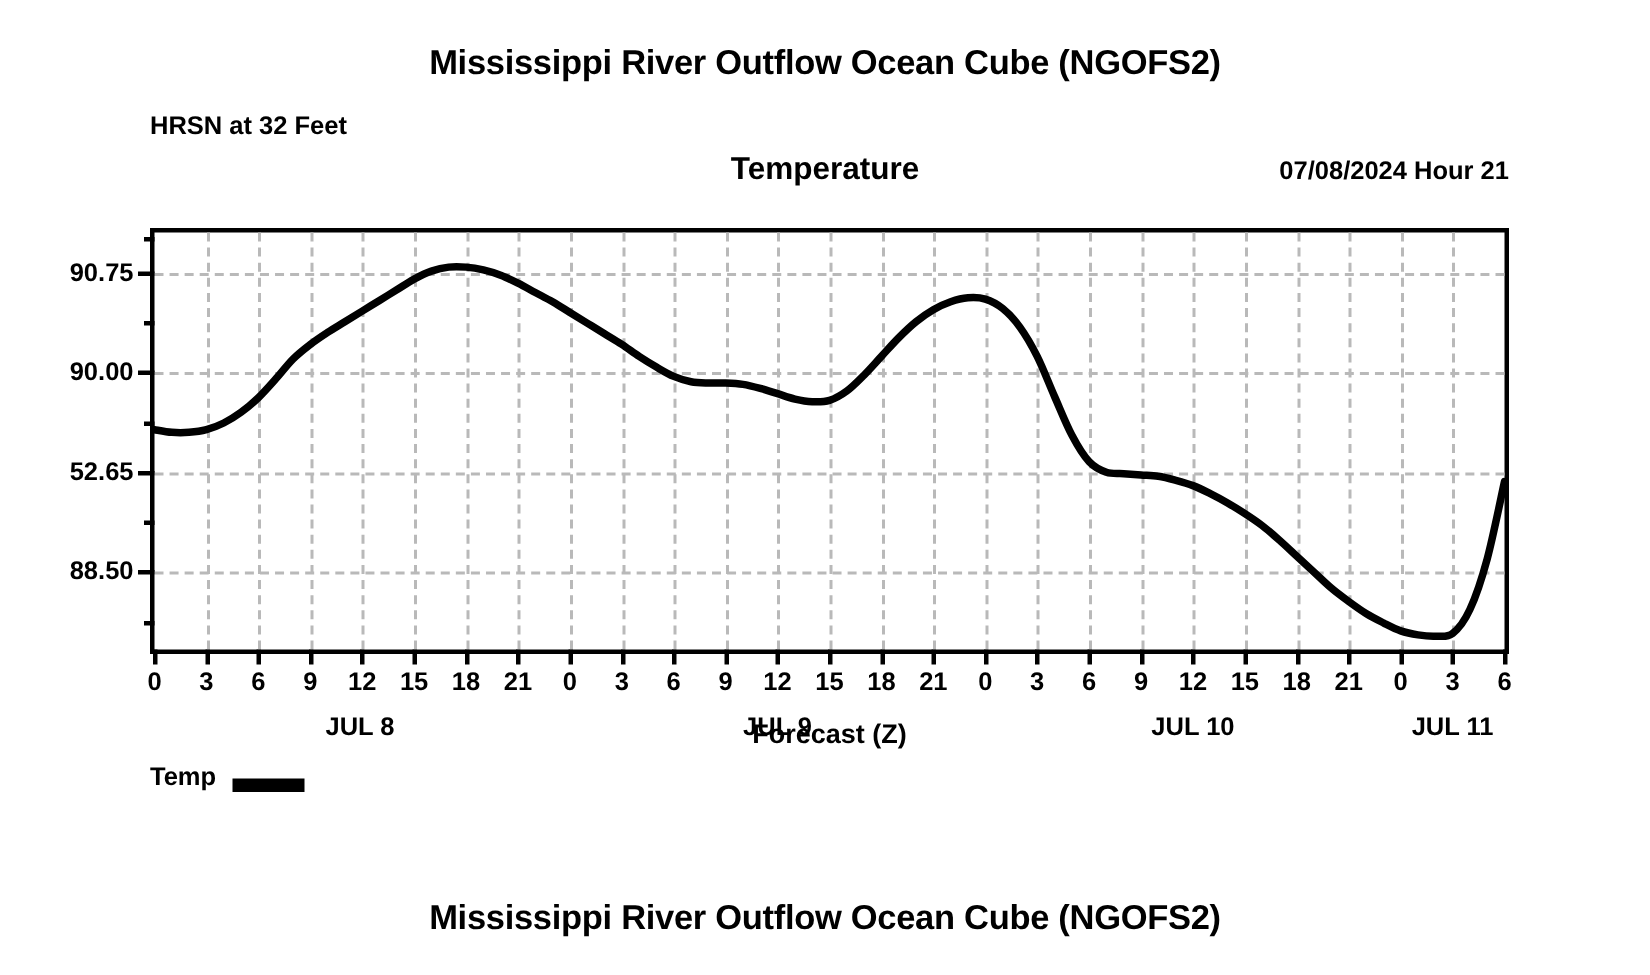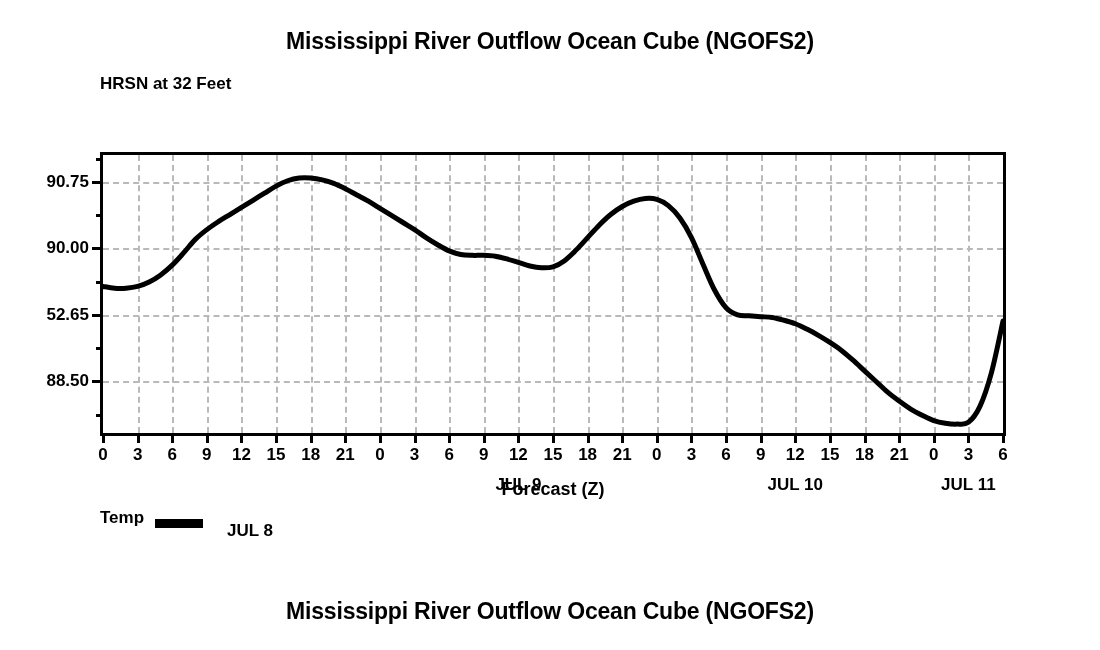--- a/index.html
+++ b/index.html
@@ -186,20 +186,22 @@
   }
 </style>
 </head>
 <body>
 
 <div id="page">
 
   <div class="abs title-top">Mississippi River Outflow Ocean Cube (NGOFS2)</div>
 
   <div class="abs hdr-depth">HRSN at 32 Feet</div>
+  <div class="abs hdr-var">Temperature</div>
+  <div class="abs hdr-date">07/08/2024 Hour 21</div>
 
   <div class="abs" id="plot-area">
     <div id="plot-inner">
 
       <div id="grid-layer">
           <div class="hgrid" style="top: 26.6454px;"></div>
           <div class="hgrid" style="top: 93.2588px;"></div>
           <div class="hgrid" style="top: 159.872px;"></div>
           <div class="hgrid" style="top: 226.486px;"></div>
           <div class="vgrid" style="left: 34.6154px;"></div>
@@ -291,21 +293,21 @@
           <div class="xtick" style="left: 761.538px;"></div>
           <div class="xtick-label" style="left: 761.538px;">18</div>
           <div class="xtick" style="left: 796.154px;"></div>
           <div class="xtick-label" style="left: 796.154px;">21</div>
           <div class="xtick" style="left: 830.769px;"></div>
           <div class="xtick-label" style="left: 830.769px;">0</div>
           <div class="xtick" style="left: 865.385px;"></div>
           <div class="xtick-label" style="left: 865.385px;">3</div>
           <div class="xtick" style="left: 900px;"></div>
           <div class="xtick-label" style="left: 900px;">6</div>
-          <div class="day-label" style="left: 147px; margin-top: 46px;">JUL 8</div>
+          <div class="day-label" style="left: 137px;">JUL 8</div>
           <div class="day-label" style="left: 415.385px;">JUL 9</div>
           <div class="day-label" style="left: 692.308px;">JUL 10</div>
           <div class="day-label" style="left: 865.385px;">JUL 11</div>
         </div>
 
       <svg id="curve-svg" viewBox="0 0 900 278" preserveAspectRatio="none">
         <path id="series-path" fill="none" stroke="#000000" stroke-width="5" stroke-linecap="round" stroke-linejoin="round" d="M 0.00 131.45 C 1.92 131.75, 7.69 132.93, 11.54 133.23 C 15.38 133.52, 19.23 133.52, 23.08 133.23 C 26.92 132.93, 30.77 132.49, 34.62 131.45 C 38.46 130.41, 42.31 128.93, 46.15 127.01 C 50.00 125.09, 53.85 122.72, 57.69 119.90 C 61.54 117.09, 65.38 113.83, 69.23 110.13 C 73.08 106.43, 76.92 101.99, 80.77 97.70 C 84.62 93.41, 88.46 88.23, 92.31 84.38 C 96.15 80.53, 100.00 77.57, 103.85 74.61 C 107.69 71.65, 111.54 69.13, 115.38 66.61 C 119.23 64.10, 123.08 61.88, 126.92 59.51 C 130.77 57.14, 134.62 54.77, 138.46 52.40 C 142.31 50.03, 146.15 47.67, 150.00 45.30 C 153.85 42.93, 157.69 40.56, 161.54 38.19 C 165.38 35.82, 169.23 33.16, 173.08 31.09 C 176.92 29.01, 180.77 27.09, 184.62 25.76 C 188.46 24.42, 192.31 23.54, 196.15 23.09 C 200.00 22.65, 203.85 22.80, 207.69 23.09 C 211.54 23.39, 215.38 23.98, 219.23 24.87 C 223.08 25.76, 226.92 26.94, 230.77 28.42 C 234.62 29.90, 238.46 31.83, 242.31 33.75 C 246.15 35.68, 250.00 37.90, 253.85 39.97 C 257.69 42.04, 261.54 43.96, 265.38 46.19 C 269.23 48.41, 273.08 50.92, 276.92 53.29 C 280.77 55.66, 284.62 58.03, 288.46 60.40 C 292.31 62.76, 296.15 65.13, 300.00 67.50 C 303.85 69.87, 307.69 72.09, 311.54 74.61 C 315.38 77.12, 319.23 80.08, 323.08 82.60 C 326.92 85.12, 330.77 87.49, 334.62 89.71 C 338.46 91.93, 342.31 94.29, 346.15 95.92 C 350.00 97.55, 353.85 98.74, 357.69 99.48 C 361.54 100.22, 365.38 100.22, 369.23 100.36 C 373.08 100.51, 376.92 100.22, 380.77 100.36 C 384.62 100.51, 388.46 100.66, 392.31 101.25 C 396.15 101.84, 400.00 102.88, 403.85 103.92 C 407.69 104.95, 411.54 106.29, 415.38 107.47 C 419.23 108.65, 423.08 110.13, 426.92 111.02 C 430.77 111.91, 434.62 112.65, 438.46 112.80 C 442.31 112.95, 446.15 113.09, 450.00 111.91 C 453.85 110.73, 457.69 108.51, 461.54 105.69 C 465.38 102.88, 469.23 98.88, 473.08 95.04 C 476.92 91.19, 480.77 86.75, 484.62 82.60 C 488.46 78.46, 492.31 74.01, 496.15 70.17 C 500.00 66.32, 503.85 62.62, 507.69 59.51 C 511.54 56.40, 515.38 53.73, 519.23 51.51 C 523.08 49.29, 526.92 47.52, 530.77 46.19 C 534.62 44.85, 538.46 43.82, 542.31 43.52 C 546.15 43.22, 550.00 43.22, 553.85 44.41 C 557.69 45.59, 561.54 47.52, 565.38 50.63 C 569.23 53.73, 573.08 57.73, 576.92 63.06 C 580.77 68.39, 584.62 74.90, 588.46 82.60 C 592.31 90.30, 596.15 100.51, 600.00 109.25 C 603.85 117.98, 607.69 127.75, 611.54 135.00 C 615.38 142.26, 619.23 148.62, 623.08 152.77 C 626.92 156.91, 630.77 158.54, 634.62 159.87 C 638.46 161.20, 642.31 160.46, 646.15 160.76 C 650.00 161.06, 653.85 161.35, 657.69 161.65 C 661.54 161.94, 665.38 161.94, 669.23 162.54 C 673.08 163.13, 676.92 164.17, 680.77 165.20 C 684.62 166.24, 688.46 167.27, 692.31 168.75 C 696.15 170.23, 700.00 172.16, 703.85 174.08 C 707.69 176.01, 711.54 178.08, 715.38 180.30 C 719.23 182.52, 723.08 184.89, 726.92 187.41 C 730.77 189.92, 734.62 192.44, 738.46 195.40 C 742.31 198.36, 746.15 201.76, 750.00 205.17 C 753.85 208.57, 757.69 212.27, 761.54 215.83 C 765.38 219.38, 769.23 222.93, 773.08 226.49 C 776.92 230.04, 780.77 233.89, 784.62 237.14 C 788.46 240.40, 792.31 243.21, 796.15 246.03 C 800.00 248.84, 803.85 251.65, 807.69 254.02 C 811.54 256.39, 815.38 258.31, 819.23 260.24 C 823.08 262.16, 826.92 264.23, 830.77 265.57 C 834.62 266.90, 838.46 267.64, 842.31 268.23 C 846.15 268.82, 850.00 269.27, 853.85 269.12 C 857.69 268.97, 861.54 270.30, 865.38 267.34 C 869.23 264.38, 873.08 259.64, 876.92 251.35 C 880.77 243.06, 884.62 231.81, 888.46 217.60 C 892.31 203.39, 898.08 174.68, 900.00 166.09"></path>
       </svg>
 
       <div class="ylabel">Temp (degF)</div>

